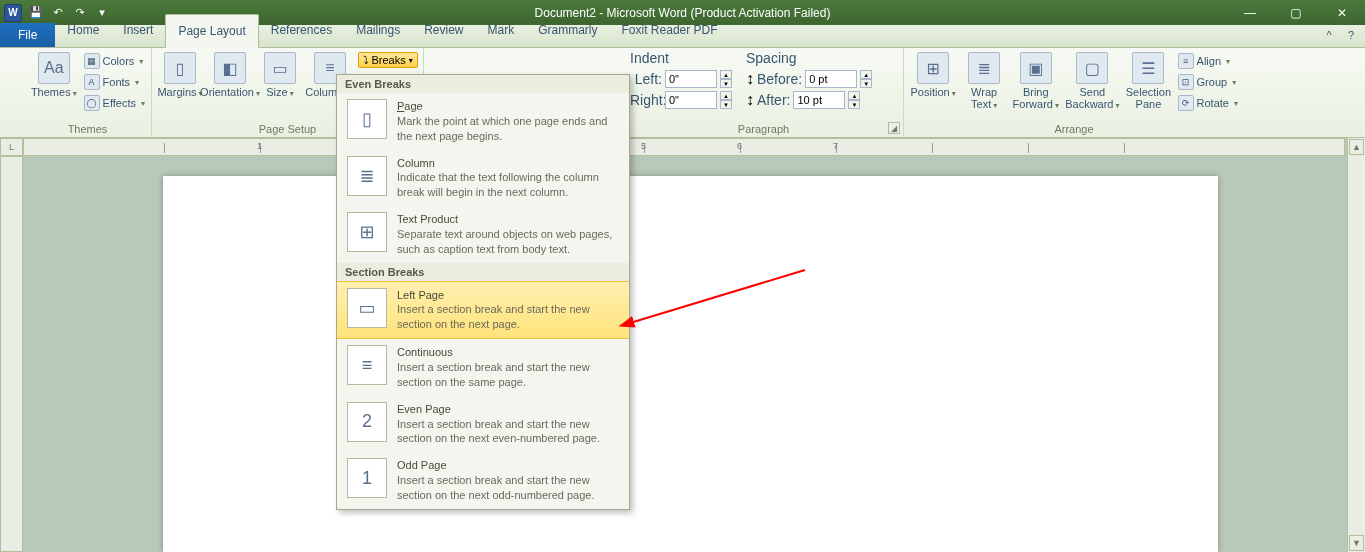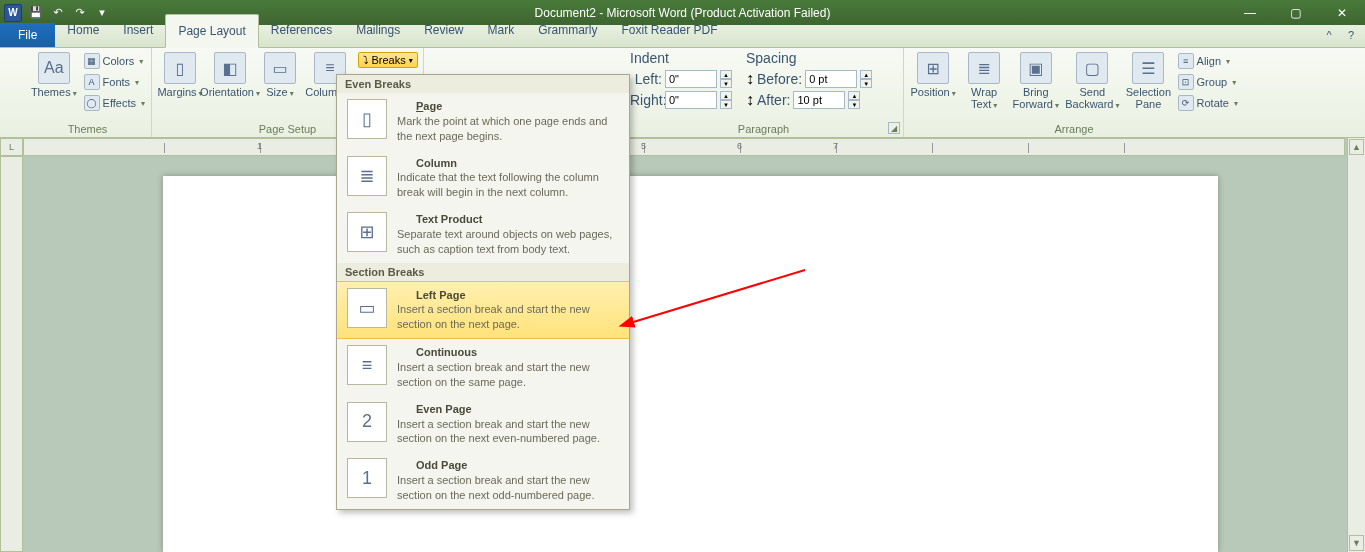--- a/index.html
+++ b/index.html
@@ -44,21 +44,21 @@
 
 .breaks-btn { background: linear-gradient(#ffe79a,#ffd24a); border: 1px solid #d6a400; border-radius: 2px; padding: 1px 4px; display:flex;align-items:center;gap:3px;font-size:11px;cursor:pointer;}
 
 
 .dropdown { position: absolute; left: 336px; top: 74px; width: 294px; background: #f4f5ef; border: 1px solid #a8a890; box-shadow: 3px 3px 6px rgba(0,0,0,0.25); z-index: 20; }
 .dd-header { font-size: 11px; font-weight: bold; color: #5a5a48; padding: 3px 8px; background: #eceddf; }
 .dd-item { display: flex; gap: 10px; padding: 6px 10px; cursor: pointer; }
 .dd-item.hover { background: linear-gradient(#fff0b0,#ffe27a); border-top:1px solid #f0c040;border-bottom:1px solid #f0c040;}
 .dd-ico { width: 40px; height: 40px; background: #fff; border: 1px solid #b8b8a0; flex-shrink: 0; display:flex;align-items:center;justify-content:center;font-size:18px;color:#5a7090;}
 .dd-text { font-size: 11px; color: #4a4a3a; line-height: 1.35; }
-.dd-text .t { font-weight: bold; margin-left: 19px; }
+.dd-text .t { font-weight: normal; }
 .dd-text .d { color: #6a6a5a; }
 .u { text-decoration: underline; }
 
 
 .workspace { position: relative; height: 414px; background: #b9c9b9; }
 .ruler-corner { position:absolute;left:0;top:0;width:23px;height:18px;background:#e9ede4;border:1px solid #b0c09a;font-size:9px;display:flex;align-items:center;justify-content:center;color:#6a7d5c;}
 .hruler { position: absolute; left: 23px; right: 20px; top: 0; height: 18px; background: #e9ede4; border:1px solid #b0c09a; overflow:hidden;}
 .hruler-inner{position:absolute;left:140px;top:0;height:100%;display:flex;}
 .tick{width:96px;position:relative;font-size:9px;color:#777;}
 .tick::before{content:"";position:absolute;left:0;top:4px;height:10px;border-left:1px solid #999;}

